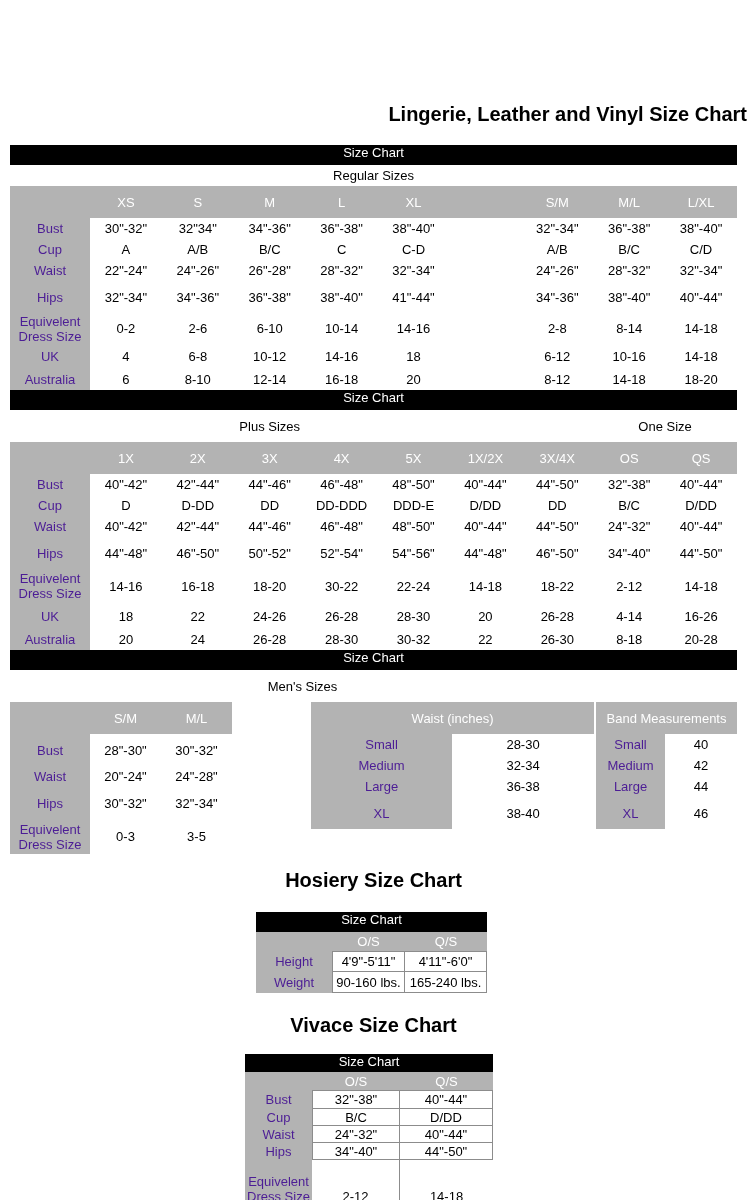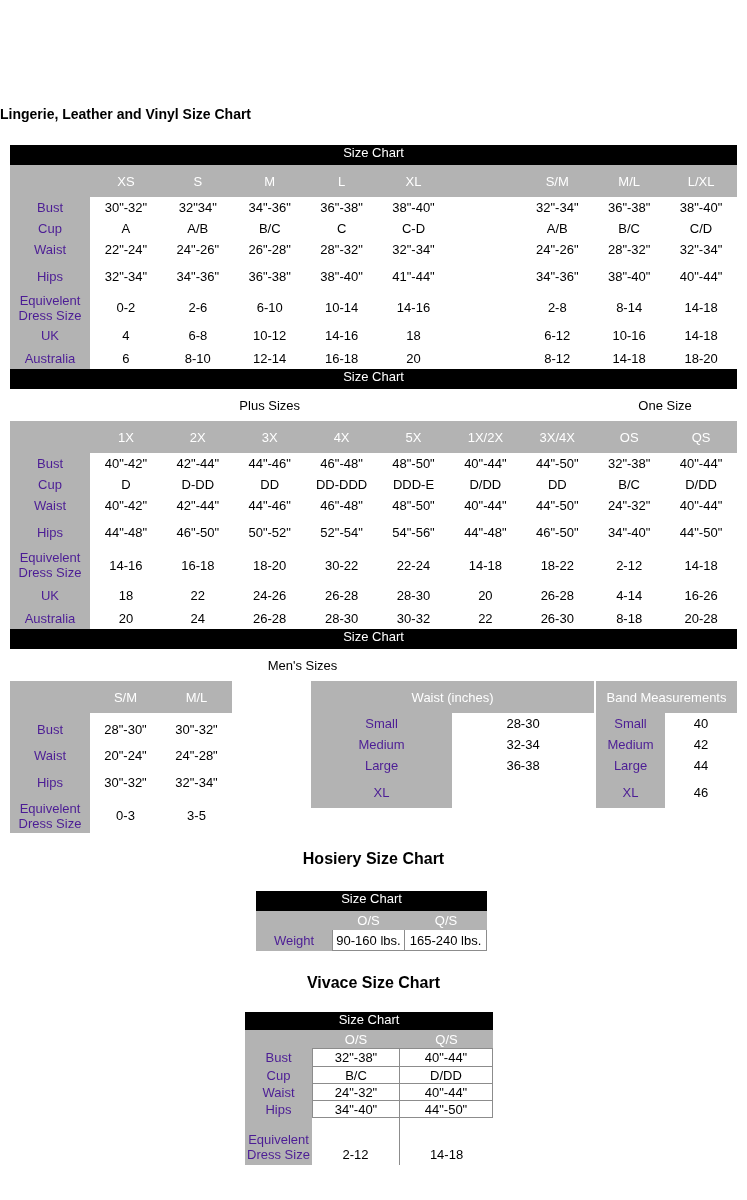--- a/index.html
+++ b/index.html
@@ -1,21 +1,21 @@
 <!DOCTYPE html>
 <html><head>
 <meta charset="utf-8">
 <style>
   html,body { margin:0; padding:0; }
   body {
     width:747px; min-height:1200px; background:#ffffff; color:#000;
     font-family:"Liberation Sans", sans-serif; font-size:13px;
   }
-  .main-title { margin:104px 0 0 0; font-size:14px; font-weight:bold; text-align:left; line-height:20px; }
-  .sub-title  { margin:0; font-size:16px; font-weight:bold; text-align:center; line-height:20px; }
+  .main-title { margin:104px 0 0 0; font-size:20px; font-weight:bold; text-align:right; line-height:20px; }
+  .sub-title  { margin:0; font-size:20px; font-weight:bold; text-align:center; line-height:20px; }
   .sheet { width:727px; margin-left:10px; }
 
   .bar { height:20px; background:#000000; color:#ffffff; display:flex; align-items:flex-start; justify-content:center; }
   .sub { display:flex; align-items:center; justify-content:center; text-align:center; }
 
   
   .g10 { display:grid; grid-template-columns:80px repeat(9,1fr); }
   .g3  { display:grid; grid-template-columns:80px 71px 71px; }
   .gmw { display:grid; grid-template-columns:141px 142px; }
   .gmb { display:grid; grid-template-columns:69px 72px; }
@@ -47,20 +47,21 @@
 </style>
 </head>
 <body>
 
 <h1 class="main-title">Lingerie, Leather and Vinyl Size Chart</h1>
 
 <div class="sheet mt21">
   <div class="bar">
       <span>Size Chart</span>
     </div>
+  <div class="sub h21">Regular Sizes</div>
   <div class="g10 hrow h20">
     <div class="hc"></div>
     <div class="hc">XS</div>
     <div class="hc">S</div>
     <div class="hc">M</div>
     <div class="hc">L</div>
     <div class="hc">XL</div>
     <div class="hc"></div>
     <div class="hc">S/M</div>
     <div class="hc">M/L</div>
@@ -307,20 +308,21 @@
       <div class="gmw h21">
         <div class="lab">Medium</div>
         <div class="val">32-34</div>
       </div>
       <div class="gmw h21">
         <div class="lab">Large</div>
         <div class="val">36-38</div>
       </div>
       <div class="gmw h32">
         <div class="lab">XL</div>
+        <div class="val">38-40</div>
       </div>
     </div>
     <div class="w2"></div>
     <div>
       <div class="gmb hrow h20">
         <div class="hc" style="grid-column:1/3">Band Measurements</div>
       </div>
       <div class="gmb h21">
         <div class="lab">Small</div>
         <div class="val">40</div>
@@ -346,20 +348,25 @@
 <div class="hos-wrap mt22">
   <div class="bar">
       <span>Size Chart</span>
     </div>
   <div class="gh hrow h19">
     <div class="hc"></div>
     <div class="hc">O/S</div>
     <div class="hc">Q/S</div>
   </div>
   <div class="gh h21">
+    <div class="lab">Height</div>
+    <div class="val bv bl bt">4'9"-5'11"</div>
+    <div class="val bv bt">4'11"-6'0"</div>
+  </div>
+  <div class="gh h21">
     <div class="lab">Weight</div>
     <div class="val bv bl">90-160 lbs.</div>
     <div class="val bv">165-240 lbs.</div>
   </div>
 </div>
 
 <h2 class="sub-title mt18">Vivace Size Chart</h2>
 
 <div class="viv-wrap mt19">
   <div class="bar h18">

